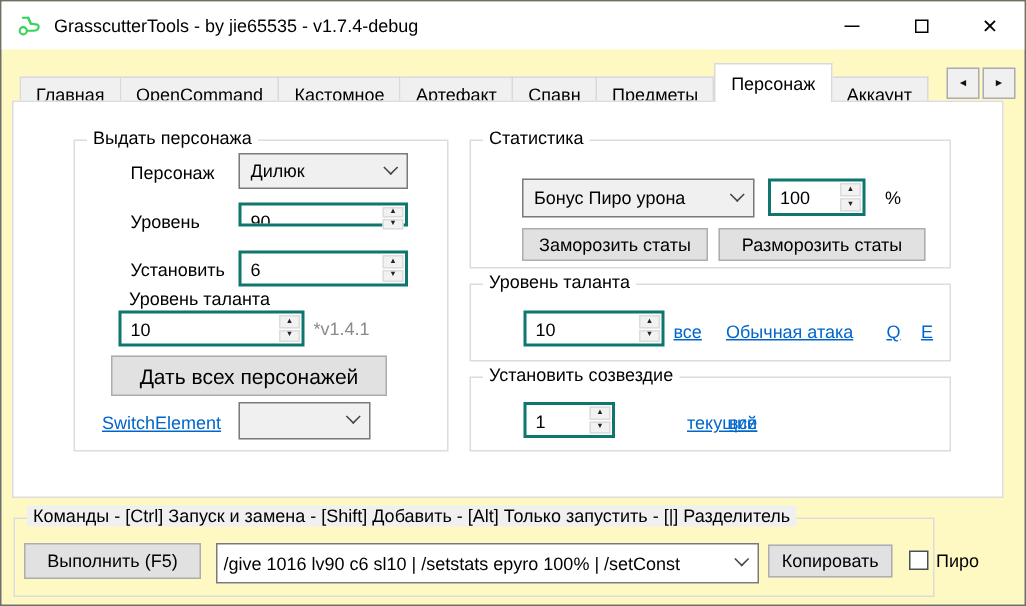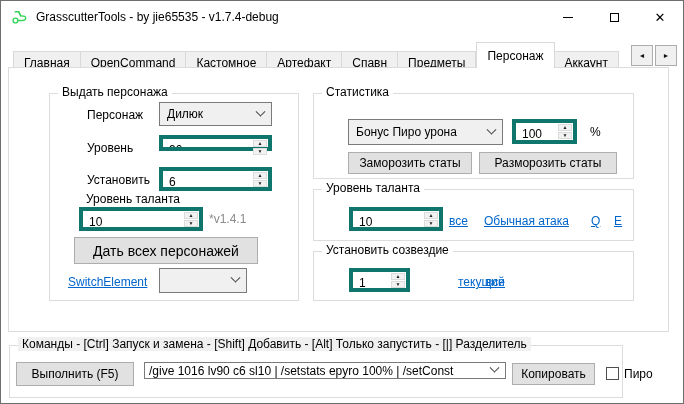--- a/index.html
+++ b/index.html
@@ -1,18 +1,18 @@
 <!DOCTYPE html>
 <html><head>
 <meta charset="utf-8">
 <style>
   * { margin:0; padding:0; box-sizing:border-box; font-family:"Liberation Sans", sans-serif; }
   html,body { background:#cccccc; }
   .window {
-    position:relative; width:684px; height:404px; background:#ffffff;
+    position:relative; width:684px; height:404px; background:#fef9c3;
     border:1px solid #6e6e6e; overflow:hidden; font-size:12px; color:#000;
   }
   
   .titlebar { position:absolute; left:0; top:0; width:100%; height:32px; background:#ffffff; display:flex; align-items:center; }
   .app-icon { margin-left:10px; width:18px; height:16px; flex:0 0 auto; }
   .title-text { margin-left:7px; font-size:12px; white-space:nowrap; }
   .caption-btns { position:absolute; right:0; top:0; height:32px; display:flex; }
   .cap-btn { width:46px; height:32px; display:flex; align-items:center; justify-content:center; }
   .glyph-min { width:10px; height:0; border-top:1px solid #000; display:block; }
   .glyph-max { width:9px; height:9px; border:1px solid #000; display:block; background:#fff; }
@@ -31,21 +31,21 @@
   .group { position:absolute; border:1px solid #dcdcdc; }
   .group > .gtitle { position:absolute; top:-9px; left:8px; background:#ffffff; padding:0 4px; white-space:nowrap; }
   .group.on-gray > .gtitle { background:#f0f0f0; }
   
   .lbl { position:absolute; white-space:nowrap; }
   .combo { position:absolute; border:1px solid #7a7a7a; background:#f0f0f0; display:flex; align-items:center; padding:0 7px 0 7px; }
   .combo.white { background:#ffffff; }
   .combo .txt { white-space:nowrap; overflow:hidden; flex:1; }
   .chev { width:7px; height:7px; border-right:1.4px solid #444; border-bottom:1.4px solid #444;
           transform:rotate(45deg) translate(-2px,-2px); flex:0 0 auto; margin-left:6px; }
-  .spin { position:absolute; border:4px solid #0f766e; background:#ffffff; display:flex; }
+  .spin { position:absolute; border:2px solid #0f766e; background:#ffffff; display:flex; }
   .spin .val { flex:1; padding:4px 0 0 6px; overflow:hidden; white-space:nowrap; }
   .spin .btns { width:16px; display:flex; flex-direction:column; padding:1px; }
   .spin .btns span { flex:1; display:flex; align-items:center; justify-content:center; font-size:5px; color:#222;
                      background:#f2f2f2; border:1px solid #dcdcdc; line-height:1; }
   .spin .btns span:first-child { margin-bottom:1px; }
   .btn { position:absolute; background:#e1e1e1; border:1px solid #adadad; display:flex; align-items:center; justify-content:center; white-space:nowrap; }
   .link { position:absolute; color:#0066cc; text-decoration:underline; white-space:nowrap; cursor:pointer; }
   .note { position:absolute; color:#8a8a8a; }
   .checkbox { position:absolute; width:13px; height:13px; background:#fff; border:1px solid #4f4f4f; }
 </style>
@@ -194,21 +194,21 @@
         <span>▼</span>
       </span>
   </div>
   <span class="link" style="left:420px; top:274px; z-index:3;margin-left:37px;">текущий</span>
   <span class="link" style="left:485px; top:274px; z-index:3;">все</span>
 
   <div class="group on-gray" style="left:8px; top:344px; width:614px; height:53px;">
     <span class="gtitle">Команды - [Ctrl] Запуск и замена - [Shift] Добавить  - [Alt] Только запустить  - [|] Разделитель</span>
   </div>
   <button class="btn" style="left:15px; top:361px; width:118px; height:24px; font-size:12px;">Выполнить (F5)</button>
-  <div class="combo white" style="left:143px; top:361px; width:362px; height:17px; padding-left:4px;">
+  <div class="combo white" style="left:143px; top:361px; width:362px; height:27px; padding-left:4px;">
     <span class="txt">/give 1016 lv90 c6 sl10 | /setstats epyro 100% | /setConst</span>
     <span class="chev"></span>
   </div>
   <button class="btn" style="left:511px; top:362px; width:83px; height:22px; font-size:12px;">Копировать</button>
   <span class="checkbox" style="left:605px; top:366px;"></span>
   <span class="lbl" style="left:623px; top:366px;">Пиро</span>
 
 </div>
 
 </body></html>

